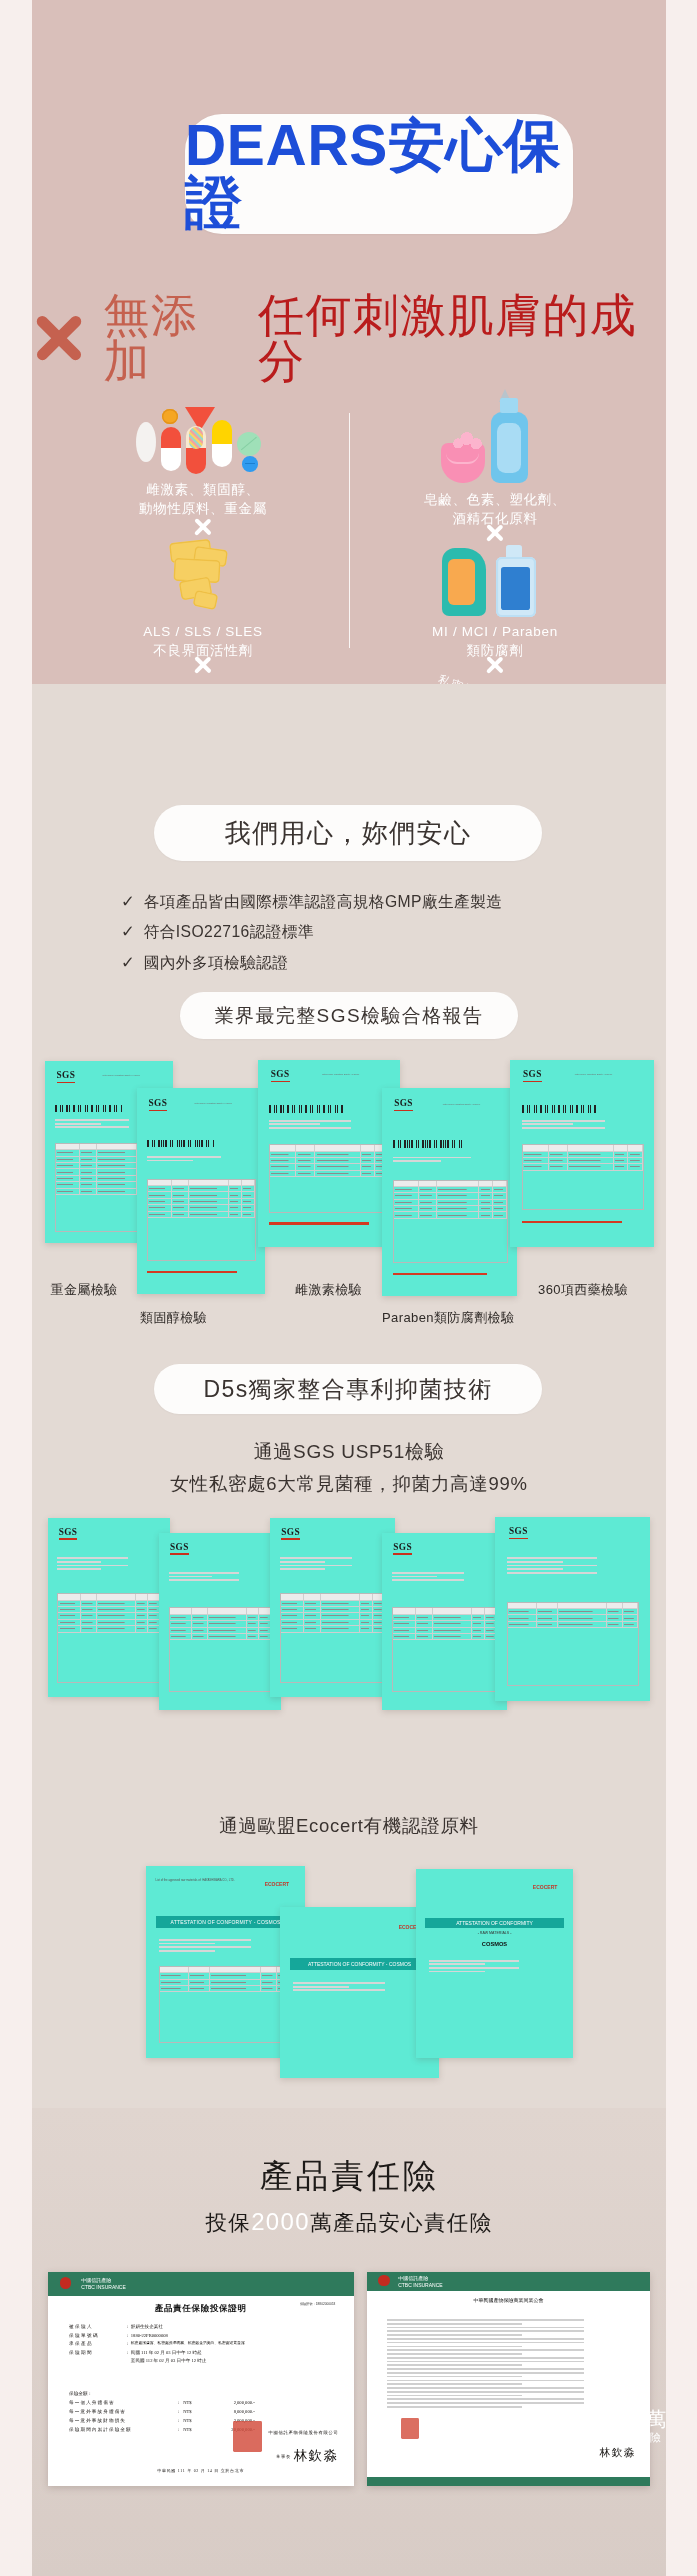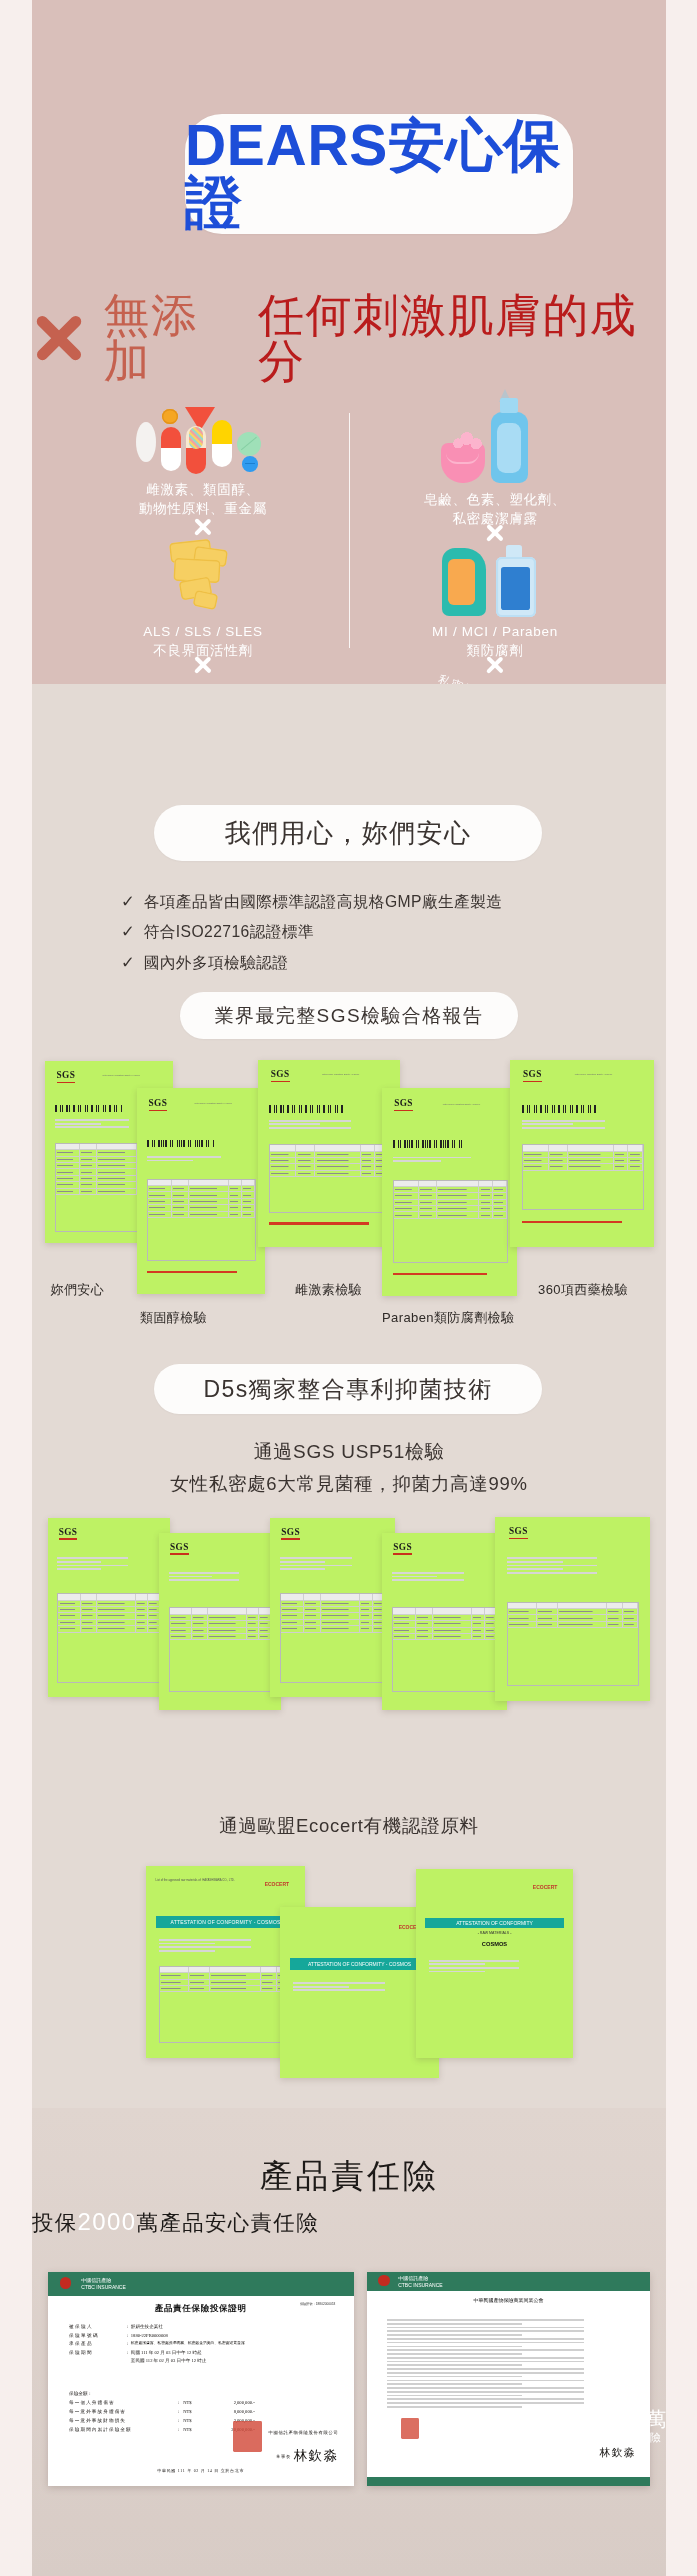--- a/index.html
+++ b/index.html
@@ -217,21 +217,21 @@
     position:absolute; text-align:center; width:634px; left:0;
     color:#3a3330; letter-spacing:0.7px;
   }
   .d5s-l1 { top:755px; font-size:19px; }
   .d5s-l2 { top:787px; font-size:18.5px; }
   .tre-l1 { top:1129px; font-size:18.5px; }
 
   
   .sheet {
     position:absolute;
-    background:#bef264;
+    background:#5eead4;
     box-shadow:0 2.1px 6.4px rgba(90,70,65,.20);
     overflow:hidden;
   }
   .sheet .sgs-logo {
     position:absolute; left:9%; top:5%;
     font-family:"Liberation Serif", serif;
     font-weight:bold; font-size:9.3px; color:#1a1a1a; letter-spacing:0.4px;
   }
   .sheet .sgs-logo::after{
     content:""; position:absolute; left:0; bottom:-2.8px; width:100%; height:1.4px; background:#c9301c;
@@ -272,21 +272,21 @@
   .sec-ins {
     position:absolute;
     left:32px; top:2108px; width:634px; height:468px;
     background:linear-gradient(#e0d5cf, #d8ccc6);
   }
   .ins-title {
     position:absolute; left:0; top:46px; width:634px; text-align:center;
     font-size:33px; color:#1d1a18; letter-spacing:2.8px;
   }
   .ins-sub {
-    position:absolute; left:0; top:100px; width:634px; text-align:left;
+    position:absolute; left:0; top:100px; width:634px; text-align:center;
     font-size:21.4px; color:#1d1a18; letter-spacing:1.4px;
   }
   .ins-sub b { color:#ffffff; font-weight:400; font-size:24px; }
 
   .ins-card {
     position:absolute;
     background:#ffffff;
     box-shadow:0 2.1px 7.1px rgba(80,60,55,.22);
     overflow:hidden;
   }
@@ -399,21 +399,21 @@
         <div class="quad-art">
           <div class="bottles">
             <i class="b-nozzle"></i>
               <i class="b-bottle"></i>
               <i class="b-soap"></i>
               <i class="b-foam"></i>
           </div>
         </div>
         <div class="quad-label">
           <div>皂鹼、色素、塑化劑、</div>
-          <div>私密處潔膚露</div>
+          <div>酒精石化原料</div>
         </div>
         <span class="quad-x"></span>
       </div>
 
       <div class="quad q-bl">
         <div class="quad-art">
           <div class="sponge">
             <i class="sg1"></i>
               <i class="sg2"></i>
               <i class="sg3"></i>
@@ -738,21 +738,21 @@
             <i></i>
             <i></i>
             <i></i>
             <i></i>
             <i></i>
           </div>
       </div>
       <div class="redline" style="bottom:13%;"></div>
     </div>
 
-    <span class="cap" style="left:18.5px;  top:597px;">妳們安心</span>
+    <span class="cap" style="left:18.5px;  top:597px;">重金屬檢驗</span>
     <span class="cap" style="left:108px; top:625px;">類固醇檢驗</span>
     <span class="cap" style="left:263px; top:597px;">雌激素檢驗</span>
     <span class="cap" style="left:350px; top:625px;">Paraben類防腐劑檢驗</span>
     <span class="cap" style="left:506px; top:597px;">360項西藥檢驗</span>
 
     <div class="pill band-title t-d5s">
       <span>D5s獨家整合專利抑菌技術</span>
     </div>
     <div class="sub-line d5s-l1">通過SGS USP51檢驗</div>
     <div class="sub-line d5s-l2">女性私密處6大常見菌種，抑菌力高達99%</div>

